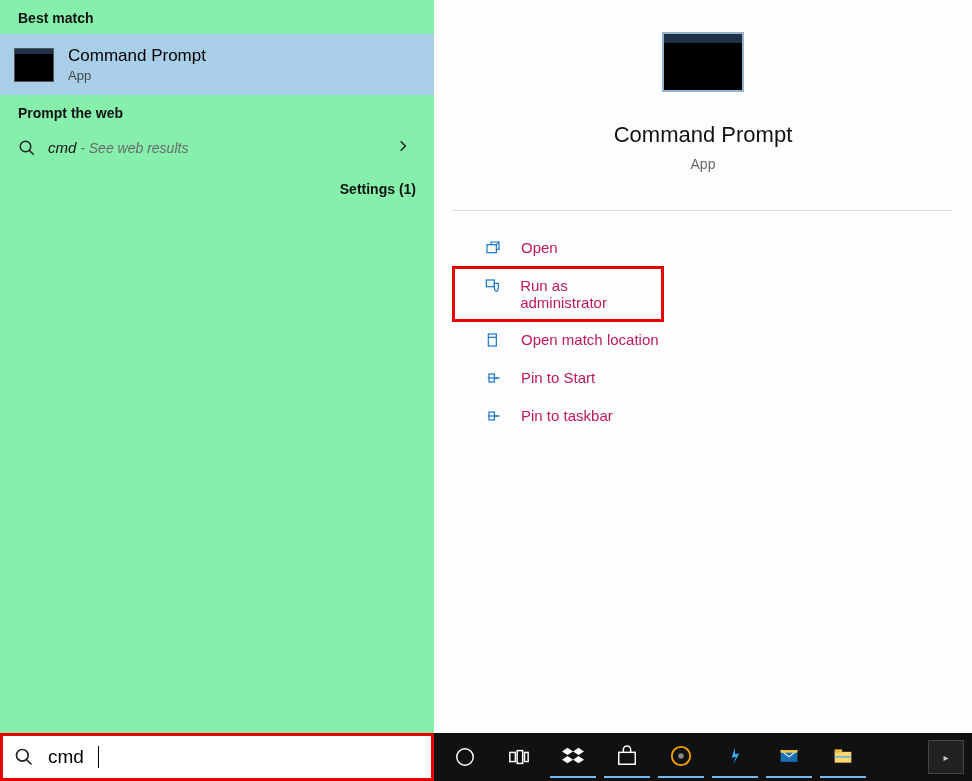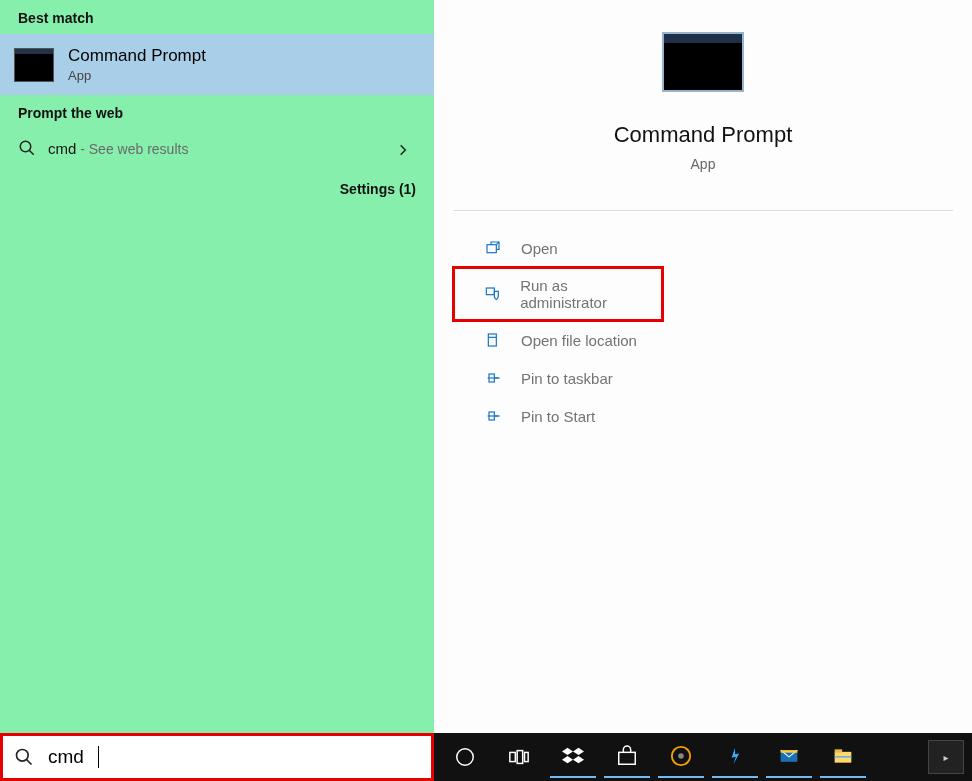--- a/index.html
+++ b/index.html
@@ -10,36 +10,36 @@
 .right-panel { width: 538px; background: #fdfdfd; display: flex; flex-direction: column; align-items: center; }
 
 .section-header { font-size: 14px; font-weight: 600; padding: 10px 18px 8px 18px; color: #111; }
 
 .best-match-item { background: #a9cfe8; padding: 12px 14px; display: flex; align-items: center; gap: 14px; }
 .cmd-icon-sm { width: 40px; height: 34px; background: #000; border: 1px solid #555; position: relative; }
 .cmd-icon-sm::before { content: ""; position: absolute; top: 0; left: 0; right: 0; height: 5px; background: #22324a; }
 .best-match-text .title { font-size: 17px; color: #000; }
 .best-match-text .sub { font-size: 13px; color: #444; margin-top: 2px; }
 
-.web-item { display: flex; align-items: flex-end; padding: 10px 18px; gap: 12px; }
+.web-item { display: flex; align-items: flex-start; padding: 10px 18px; gap: 12px; font-style: italic; }
 .web-item .search-ico { width: 18px; height: 18px; }
 .web-item .txt { font-size: 15px; color: #111; }
 .web-item .txt .gray { color: #6a6a6a; font-size: 14px; }
 .web-item .chev { margin-left: auto; font-size: 18px; color: #333; padding-right: 6px; }
 
 .settings-header { font-size: 14px; font-weight: 600; padding: 14px 18px; color: #111; text-align: right; }
 
 .right-inner { width: 100%; padding-top: 32px; display: flex; flex-direction: column; align-items: center; }
 .cmd-icon-lg { width: 82px; height: 60px; background: #000; border: 2px solid #98b3cc; position: relative; }
 .cmd-icon-lg::before { content: ""; position: absolute; top: 0; left: 0; right: 0; height: 9px; background: #1f3049; }
 .app-title { font-size: 22px; margin-top: 30px; color: #111; }
 .app-sub { font-size: 14px; color: #666; margin-top: 8px; }
 
 .actions { width: 500px; margin-top: 38px; border-top: 1px solid #ddd; padding-top: 18px; display: flex; flex-direction: column; }
-.action-row { display: flex; align-items: center; gap: 18px; padding: 10px 8px 10px 30px; font-size: 15px; color: #737373; }
+.action-row { display: flex; gap: 18px; padding: 10px 8px 10px 30px; font-size: 15px; color: #be185d; }
 .action-row .ico { width: 20px; height: 18px; color: #1976c4; display:flex; align-items:center; justify-content:center; }
 .highlight-red { outline: 3px solid #e60000; outline-offset: -2px; padding-right: 10px; }
 
 .taskbar { position: absolute; bottom: 0; left: 0; right: 0; height: 48px; display: flex; }
 .taskbar-left { width: 434px; background: #fff; display: flex; align-items: center; padding: 0 14px; gap: 14px; outline: 3px solid #e60000; outline-offset: -3px; }
 .taskbar-left .search-ico { width: 20px; height: 20px; color: #222; }
 .taskbar-left .search-text { font-size: 19px; color: #000; }
 .taskbar-left .cursor { display:inline-block; width:1px; height:22px; background:#000; vertical-align:middle; }
 .taskbar-right { flex: 1; background: #111; display: flex; align-items: center; padding: 0 8px; gap: 8px; }
 .tb-item { width: 46px; height: 42px; display:flex; align-items:center; justify-content:center; color:#fff; }
@@ -111,41 +111,41 @@
           </span>
           <span>Run as administrator</span>
         </div>
         <div class="action-row">
           <span class="ico">
             <svg viewBox="0 0 24 24" width="18" height="16" fill="none" stroke="#1976c4" stroke-width="1.8">
                 <rect x="5" y="3" width="12" height="18"></rect>
                 <line x1="5" y1="8" x2="17" y2="8"></line>
               </svg>
           </span>
-          <span>Open file location</span>
+          <span>Open match location</span>
         </div>
         <div class="action-row">
           <span class="ico">
             <svg viewBox="0 0 24 24" width="18" height="16" fill="none" stroke="#1976c4" stroke-width="1.8">
                 <line x1="4" y1="12" x2="20" y2="12"></line>
                 <rect x="6" y="6" width="8" height="12"></rect>
                 <line x1="14" y1="12" x2="22" y2="12"></line>
               </svg>
           </span>
-          <span>Pin to taskbar</span>
+          <span>Pin to Start</span>
         </div>
         <div class="action-row">
           <span class="ico">
             <svg viewBox="0 0 24 24" width="18" height="16" fill="none" stroke="#1976c4" stroke-width="1.8">
                 <line x1="4" y1="12" x2="20" y2="12"></line>
                 <rect x="6" y="6" width="8" height="12"></rect>
                 <line x1="14" y1="12" x2="22" y2="12"></line>
               </svg>
           </span>
-          <span>Pin to Start</span>
+          <span>Pin to taskbar</span>
         </div>
       </div>
     </div>
   </div>
 </div>
 
 <div class="taskbar">
   <div class="taskbar-left">
     <span class="search-ico">
       <svg viewBox="0 0 24 24" width="20" height="20" fill="none" stroke="#222" stroke-width="2">

